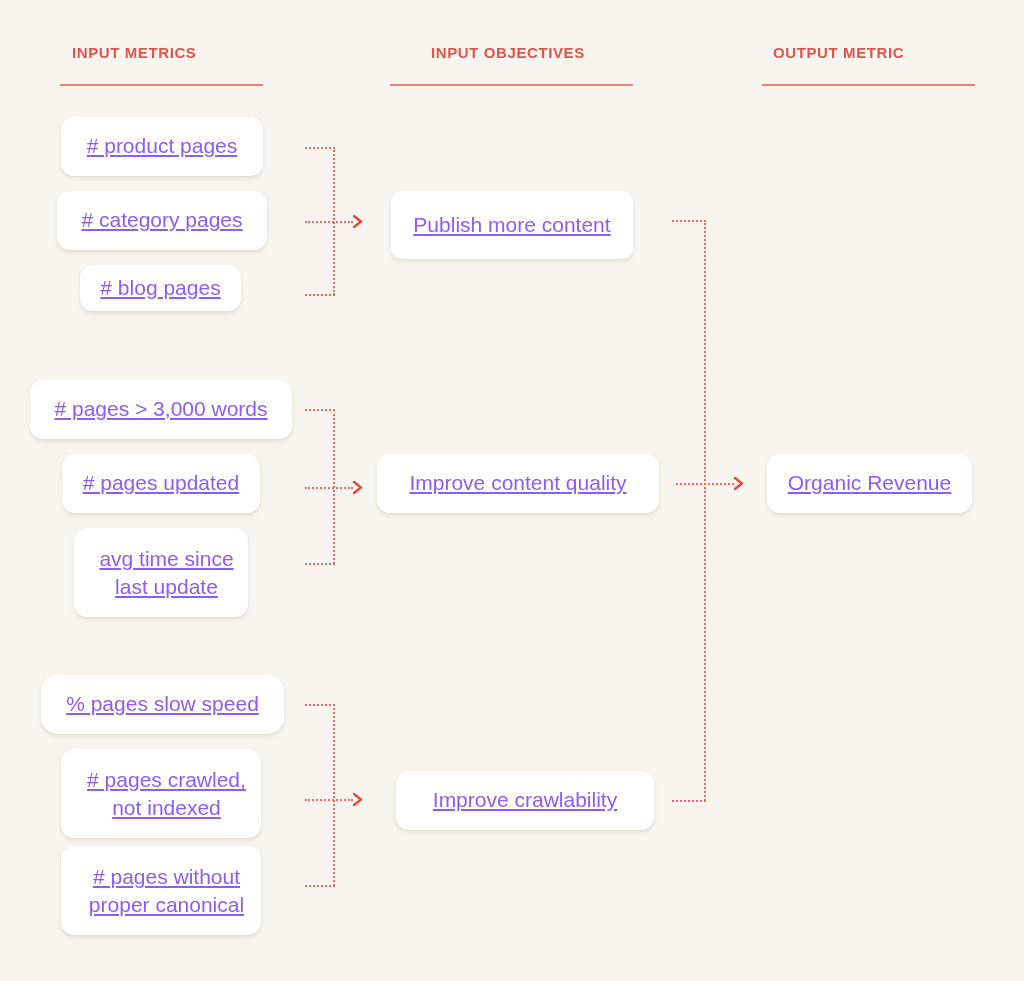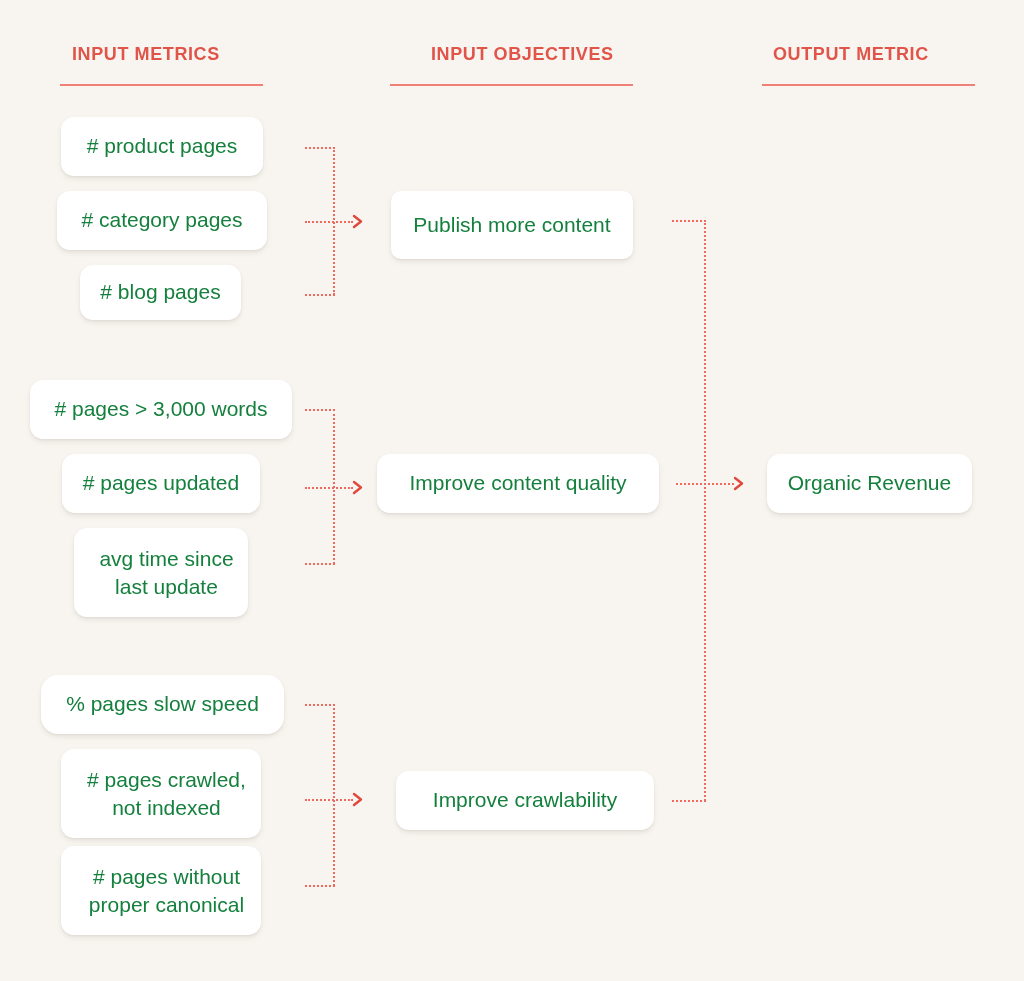--- a/index.html
+++ b/index.html
@@ -17,46 +17,47 @@
     position: relative;
     width: 1024px;
     height: 981px;
   }
 
   
   .col-head {
     position: absolute;
     color: #e05449;
     font-weight: bold;
-    font-size: 18px;
+    font-size: 15px;
     letter-spacing: 0.6px;
     white-space: nowrap;
   }
   .col-rule {
     position: absolute;
     height: 2px;
     background: #ef8077;
   }
 
   
   .node {
     position: absolute;
     background: #ffffff;
     border-radius: 13px;
     box-shadow: 0 3px 5px rgba(120, 105, 90, 0.13),
                 0 1px 2px rgba(120, 105, 90, 0.07);
     display: flex;
     align-items: center;
     justify-content: center;
     box-sizing: border-box;
-    color: #15803d;
+    color: #8b5cf6;
     font-size: 21px;
     line-height: 1.28;
     text-align: center;
     padding: 0 14px;
+    text-decoration: underline;
   }
   .node.two-line {
     line-height: 1.3;
     padding-left: 25px;
   }
 
   
   .conn-v {
     position: absolute;
     width: 0;
@@ -88,21 +89,21 @@
   <div class="col-head" style="left:403px; top:44px;margin-left:28px;">INPUT OBJECTIVES</div>
   <div class="col-rule" style="left:390px; top:84px; width:243px;"></div>
 
   <div class="col-head" style="left:773px; top:44px;">OUTPUT METRIC</div>
   <div class="col-rule" style="left:762px; top:84px; width:213px;"></div>
 
   <div class="node" style="left:61px; top:117px; width:202px; height:59px;"># product pages</div>
 
   <div class="node" style="left:57px; top:191px; width:210px; height:59px;"># category pages</div>
 
-  <div class="node" style="left:80px; top:265px; width:161px; height:55px;"># blog pages</div>
+  <div class="node" style="left:80px; top:265px; width:161px; height:46px;"># blog pages</div>
 
   <div class="conn-h" style="left:305px; top:147px; width:30px;"></div>
   <div class="conn-h" style="left:305px; top:294px; width:30px;"></div>
   <div class="conn-v" style="left:333px; top:147px; height:148px;"></div>
   <div class="conn-h" style="left:305px; top:221px; width:48px;"></div>
   <div class="arrowhead" style="left:352px; top:215px;">
     <svg width="13" height="13" viewBox="0 0 13 13">
       <path d="M2 1 L9 6.5 L2 12" fill="none" stroke="#e0483c" stroke-width="2.4" stroke-linecap="round" stroke-linejoin="round"></path>
     </svg>
   </div>

